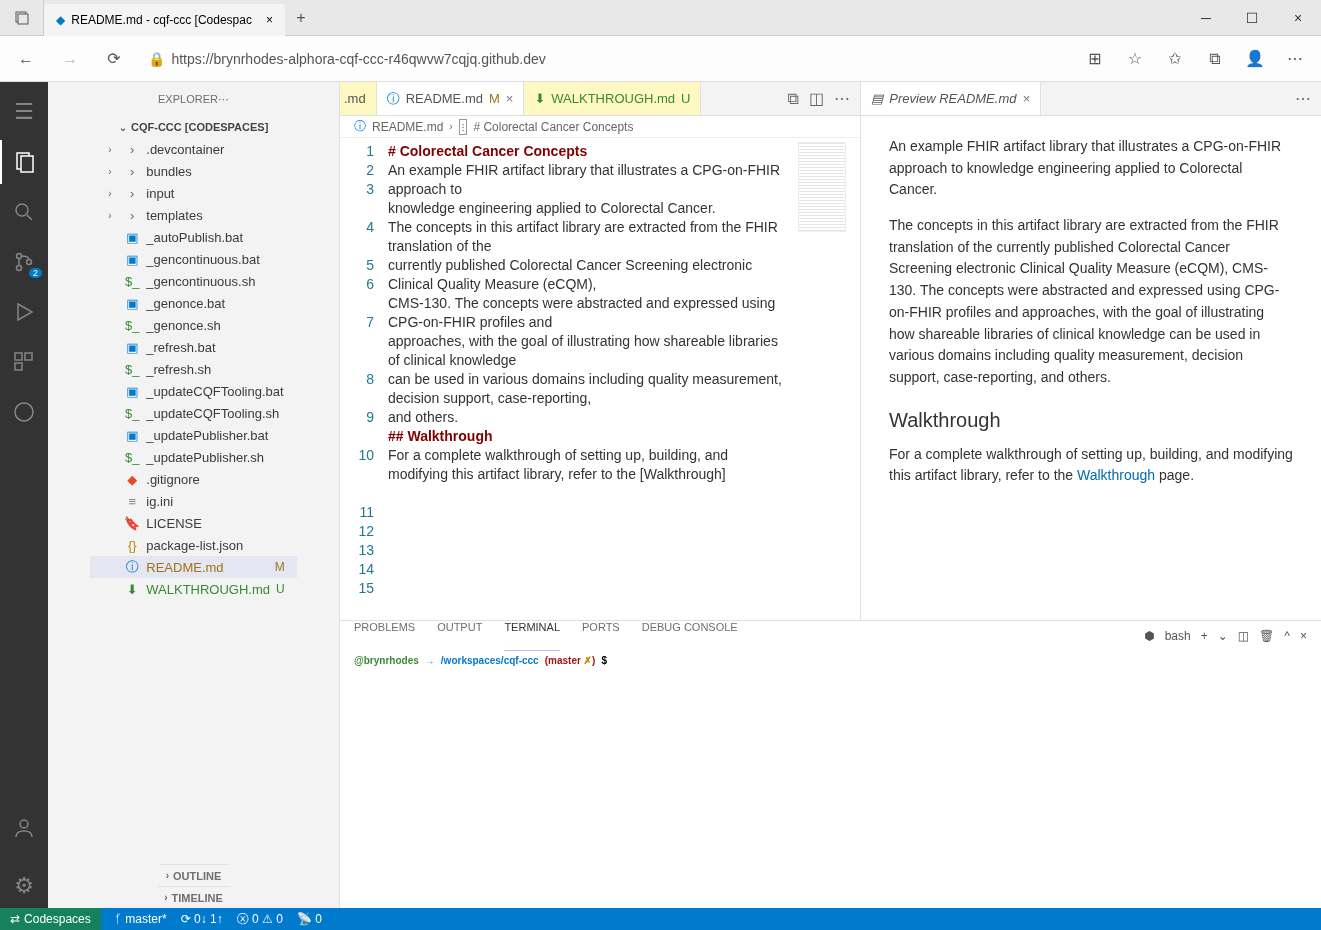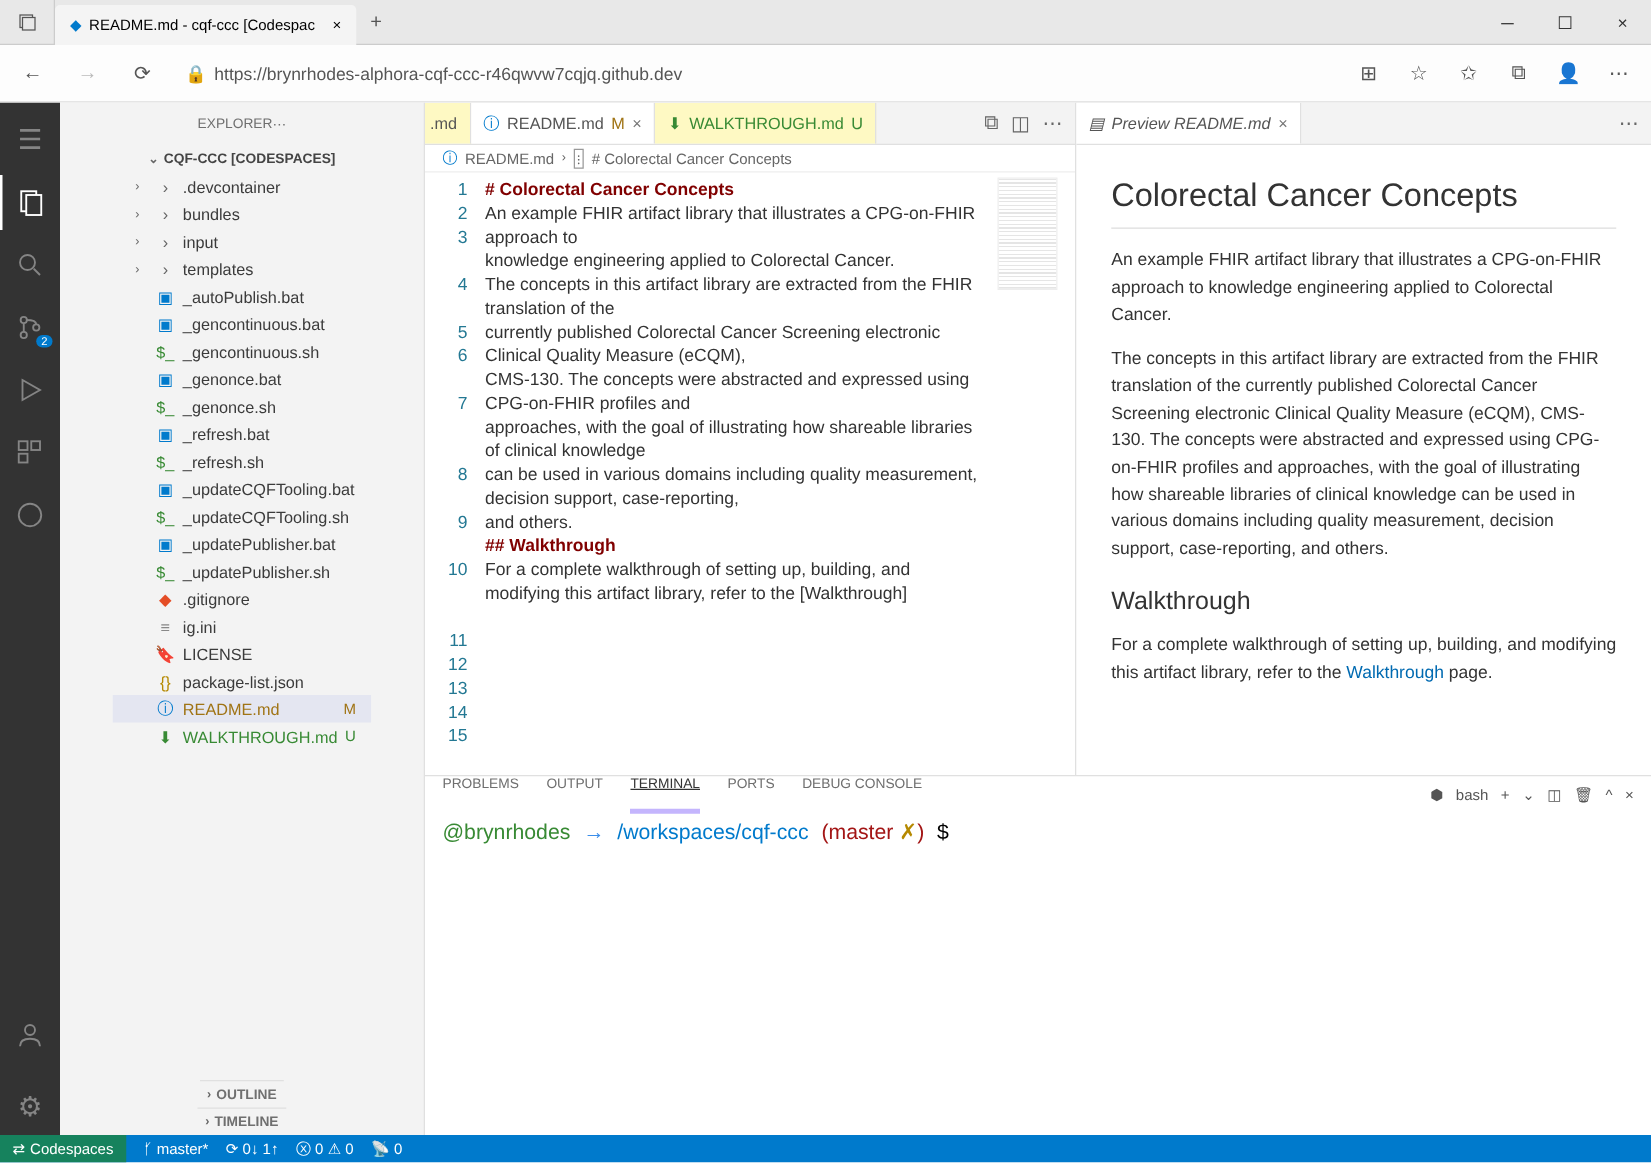--- a/index.html
+++ b/index.html
@@ -51,23 +51,23 @@
 .minimap { position: absolute; right: 14px; top: 4px; width: 48px; height: 90px; background: repeating-linear-gradient(#ccc, #ccc 1px, #fff 1px, #fff 3px); opacity: 0.5; border: 1px solid #ddd; }
 .previewpane { width: 460px; display: flex; flex-direction: column; overflow: hidden; }
 .previewpane .tabsrow { border-bottom: 1px solid #e0e0e0; }
 .preview { flex: 1; padding: 20px 28px; overflow: auto; font-size: 14px; color: #333; line-height: 1.55; }
 .preview h1 { font-size: 26px; font-weight: 400; border-bottom: 1px solid #ddd; padding-bottom: 6px; margin-bottom: 14px; }
 .preview h2 { font-size: 20px; font-weight: 400; margin: 16px 0 8px 0; }
 .preview p { margin-bottom: 14px; }
 .preview a { color: #006ab1; text-decoration: none; }
 .panel { height: 288px; border-top: 1px solid #e0e0e0; display: flex; flex-direction: column; background: #fff; }
 .panel .ptabs { height: 30px; display: flex; gap: 22px; padding: 0 14px; font-size: 11px; color: #6f6f6f; }
-.panel .ptabs .pt.active { color: #333; border-bottom: 4px solid #c4b5fd; padding-bottom: 4px; text-decoration: underline; }
+.panel .ptabs .pt.active { color: #333; border-bottom: 1px solid #c4b5fd; padding-bottom: 4px; }
 .panel .ptabs .pright { margin-left: auto; display: flex; gap: 10px; align-items: center; color: #555; font-size: 12px; }
-.panel .termbody { flex: 1; padding: 4px 14px; font-family: Consolas, monospace; font-size: 17px; }
+.panel .termbody { flex: 1; padding: 4px 14px; font-family: Consolas, monospace; font-size: 10px; font-weight: bold; }
 .panel .termbody .user { color: #388a34; }
 .panel .termbody .arrow { color: #3b8eea; }
 .panel .termbody .path { color: #007acc; }
 .panel .termbody .branch { color: #a31515; }
 .panel .termbody .yx { color: #b58900; }
 .statusbar { height: 22px; background: #007acc; color: #fff; display: flex; align-items: center; font-size: 12px; padding: 0 8px; gap: 14px; }
 .statusbar .remote { background: #16825d; height: 22px; margin-left: -8px; padding: 0 10px; display: flex; align-items: center; gap: 4px; }
 .statusbar .right { margin-left: auto; display: flex; gap: 14px; align-items: center; }
 .chev { font-size: 10px; color: #666; }
 .fileico { width: 16px; display: inline-flex; justify-content: center; }
@@ -359,21 +359,20 @@
               <span>▤</span>
               <span>Preview README.md</span>
               <span class="close">×</span>
             </div>
           </div>
           <div class="tabactions">
               <span>⋯</span>
             </div>
         </div>
         <div class="preview">
-          <h1>Colorectal Cancer Concepts</h1>
           <p>An example FHIR artifact library that illustrates a CPG-on-FHIR approach to knowledge engineering applied to Colorectal Cancer.</p>
           <p>The concepts in this artifact library are extracted from the FHIR translation of the currently published Colorectal Cancer Screening electronic Clinical Quality Measure (eCQM), CMS-130. The concepts were abstracted and expressed using CPG-on-FHIR profiles and approaches, with the goal of illustrating how shareable libraries of clinical knowledge can be used in various domains including quality measurement, decision support, case-reporting, and others.</p>
           <h2>Walkthrough</h2>
           <p>
             <span>For a complete walkthrough of setting up, building, and modifying this artifact library, refer to the </span><a href="#">Walkthrough</a><span> page.</span>
           </p>
         </div>
       </div>
     </div>
 

